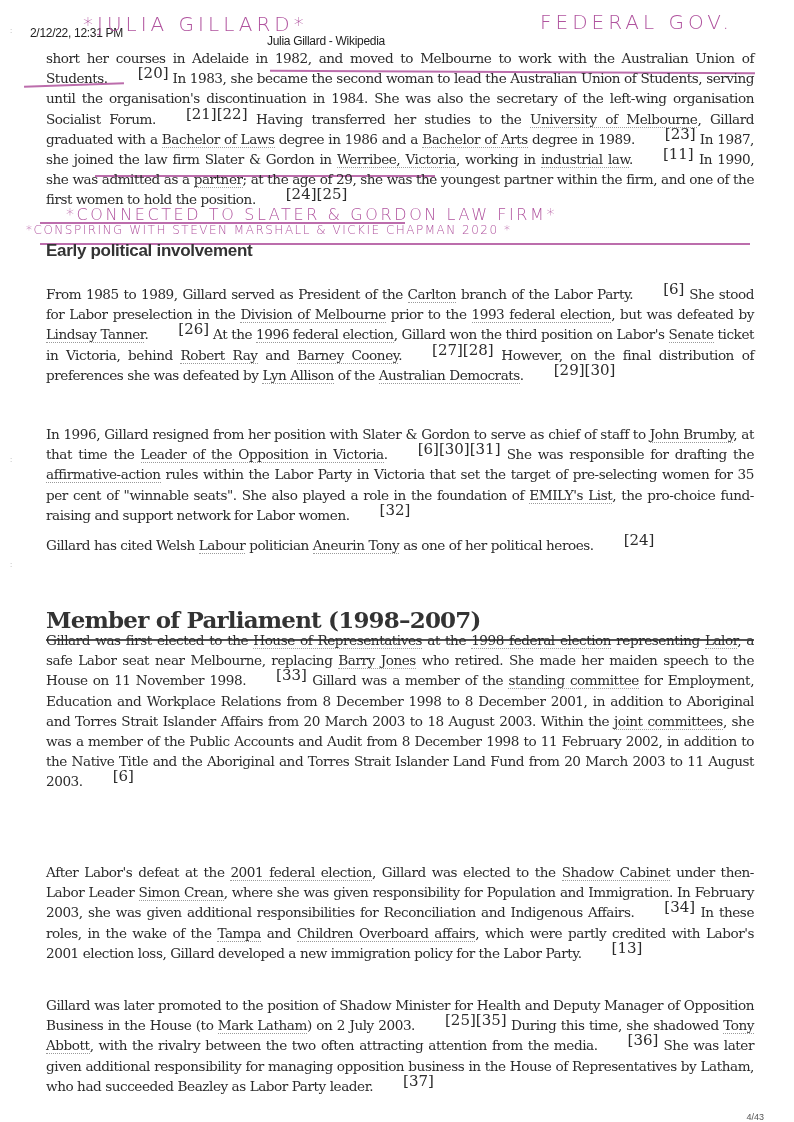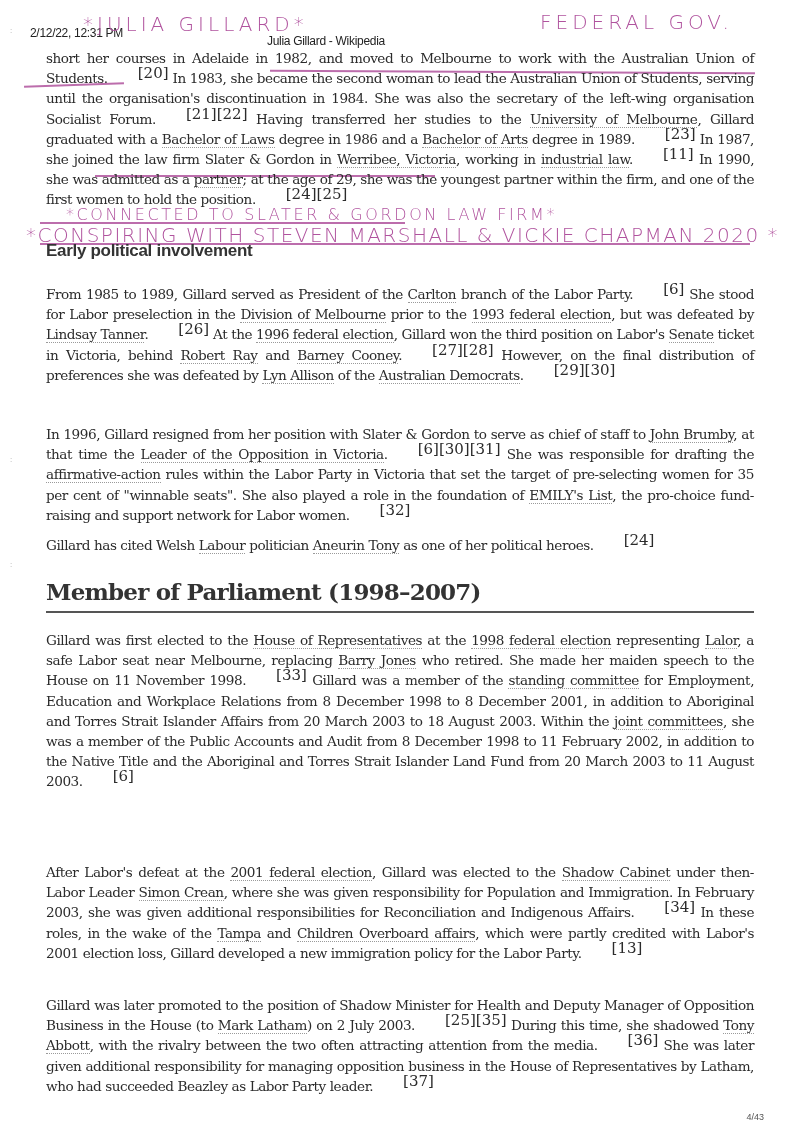--- a/index.html
+++ b/index.html
@@ -9,34 +9,34 @@
     .print-header { position: absolute; top: 22px; left: 0; width: 794px; height: 20px;
       font-family: "Liberation Sans", sans-serif; font-size: 12px; color: #222; }
     .print-header .date { position: absolute; left: 30px; top: 4px; letter-spacing: -0.3px; }
     .print-header .title { position: absolute; left: 267px; top: 12px; letter-spacing: -0.3px; }
 
     .hand { position: absolute; font-family: "DejaVu Sans", sans-serif; color: #b0539e;
       font-weight: 300; letter-spacing: 3px; white-space: nowrap; font-size: 19px; transform: scaleY(0.95); }
     .hand-title { left: 83px; top: 12px; font-size: 20px; letter-spacing: 4px; }
     .hand-gov { left: 540px; top: 10px; font-size: 20px; letter-spacing: 4px; }
     .hand-connected { left: 34px; top: 205px; font-size: 16px; letter-spacing: 2.6px; margin-left: 32px; }
-    .hand-conspiring { left: 26px; top: 223px; font-size: 20px; letter-spacing: 1.5px; text-align: right; }
+    .hand-conspiring { left: 26px; top: 223px; font-size: 12px; letter-spacing: 1.5px; text-align: right; }
     .hand-line { position: absolute; height: 2px; background: #b0539e; opacity: 0.85; }
 
     .content { position: absolute; left: 46px; width: 708px;
       font-family: "DejaVu Serif", serif; font-size: 13.6px; line-height: 20.2px; color: #2b2b2b;
       text-align: justify; letter-spacing: -0.45px; }
     .content p { margin: 0; }
     sup { font-size: 15px; line-height: 0; vertical-align: 5px; letter-spacing: 0; padding-left: 30px; }
     .lnk { border-bottom: 1px dotted #9a9a9a; margin-top: 32px; }
 
     .h3 { position: absolute; left: 46px; font-family: "Liberation Sans", sans-serif; font-weight: bold;
       font-size: 17px; color: #333; letter-spacing: -0.3px; text-align: right; }
     .h2 { position: absolute; left: 46px; width: 708px; font-family: "DejaVu Serif", serif; font-weight: bold;
-      font-size: 23px; color: #333; letter-spacing: -0.8px; padding-bottom: 6px; border-bottom: 2px solid #555; }
+      font-size: 23px; color: #333; letter-spacing: -0.8px; padding-bottom: 6px; border-bottom: 2px solid #555; margin-top: 28px; }
 
     .page-num { position: absolute; right: 30px; top: 1112px; font-family: "Liberation Sans", sans-serif;
       font-size: 9px; color: #555; }
     .margin-dots { position: absolute; left: 10px; font-size: 8px; color: #aaa; font-family: "Liberation Sans", sans-serif; }
   </style>
 </head>
 <body>
 
 <div class="page">
 

